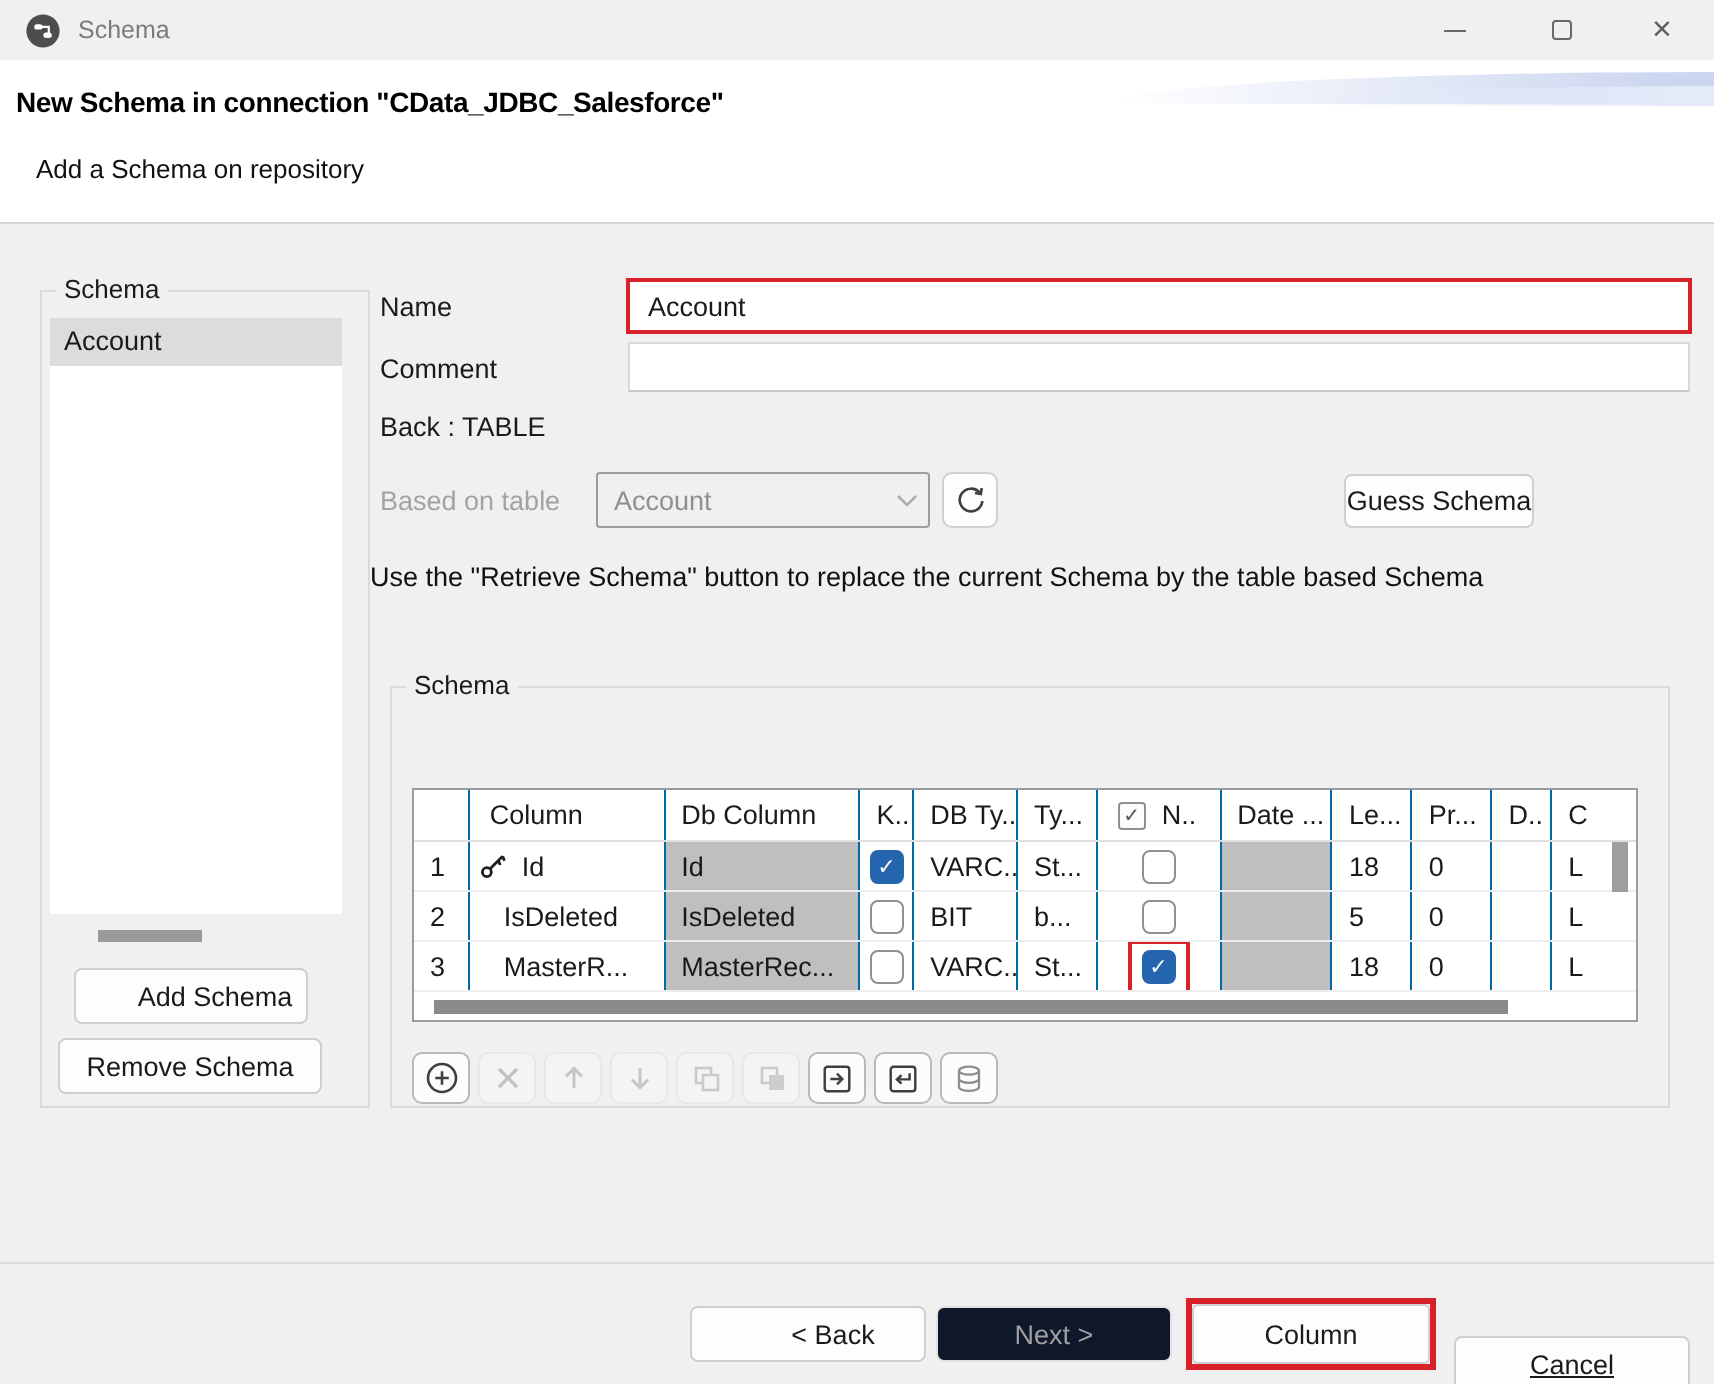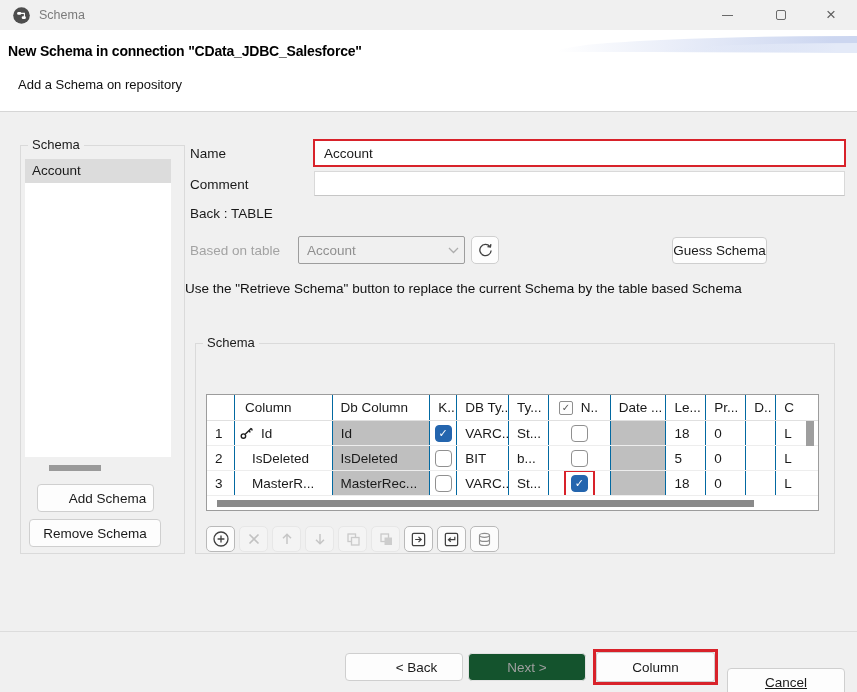--- a/index.html
+++ b/index.html
@@ -87,21 +87,21 @@
   .v-thumb{ position:absolute; right:4px; top:26px; width:8px; height:25px; background:#9e9e9e; }
   
   .toolbar{ position:absolute; left:10px; top:182px; display:flex; gap:4px; }
   .tb-btn{ width:29px; height:26px; border-radius:5px; display:flex; align-items:center; justify-content:center; }
   .tb-btn.on{ background:#fcfcfc; border:1px solid #b9b9b9; }
   .tb-btn.off{ background:#f4f4f4; border:1px solid #e7e7e7; }
   
   .footer-sep{ position:absolute; left:0; top:631px; width:857px; height:1px; background:#dcdcdc; }
   .btn-back{ position:absolute; left:345px; top:653px; width:118px; height:28px;padding-left:25px; }
   .btn-next{ position:absolute; left:468px; top:653px; width:118px; height:28px;
-    background:#14532d; border-color:#e2e2e2; color:#9f9f9f; }
+    background:#0f172a; border-color:#e2e2e2; color:#9f9f9f; }
   .finish-ring{ position:absolute; left:593px; top:649px; width:125px; height:36px;
     border:3px solid var(--red); display:flex; }
   .btn-finish{ flex:1; border-radius:3px; }
   .btn-cancel{ position:absolute; left:727px; top:668px; width:118px; height:28px;text-decoration:underline; }
 </style>
 </head>
 <body>
 
 <div class="window">
 

